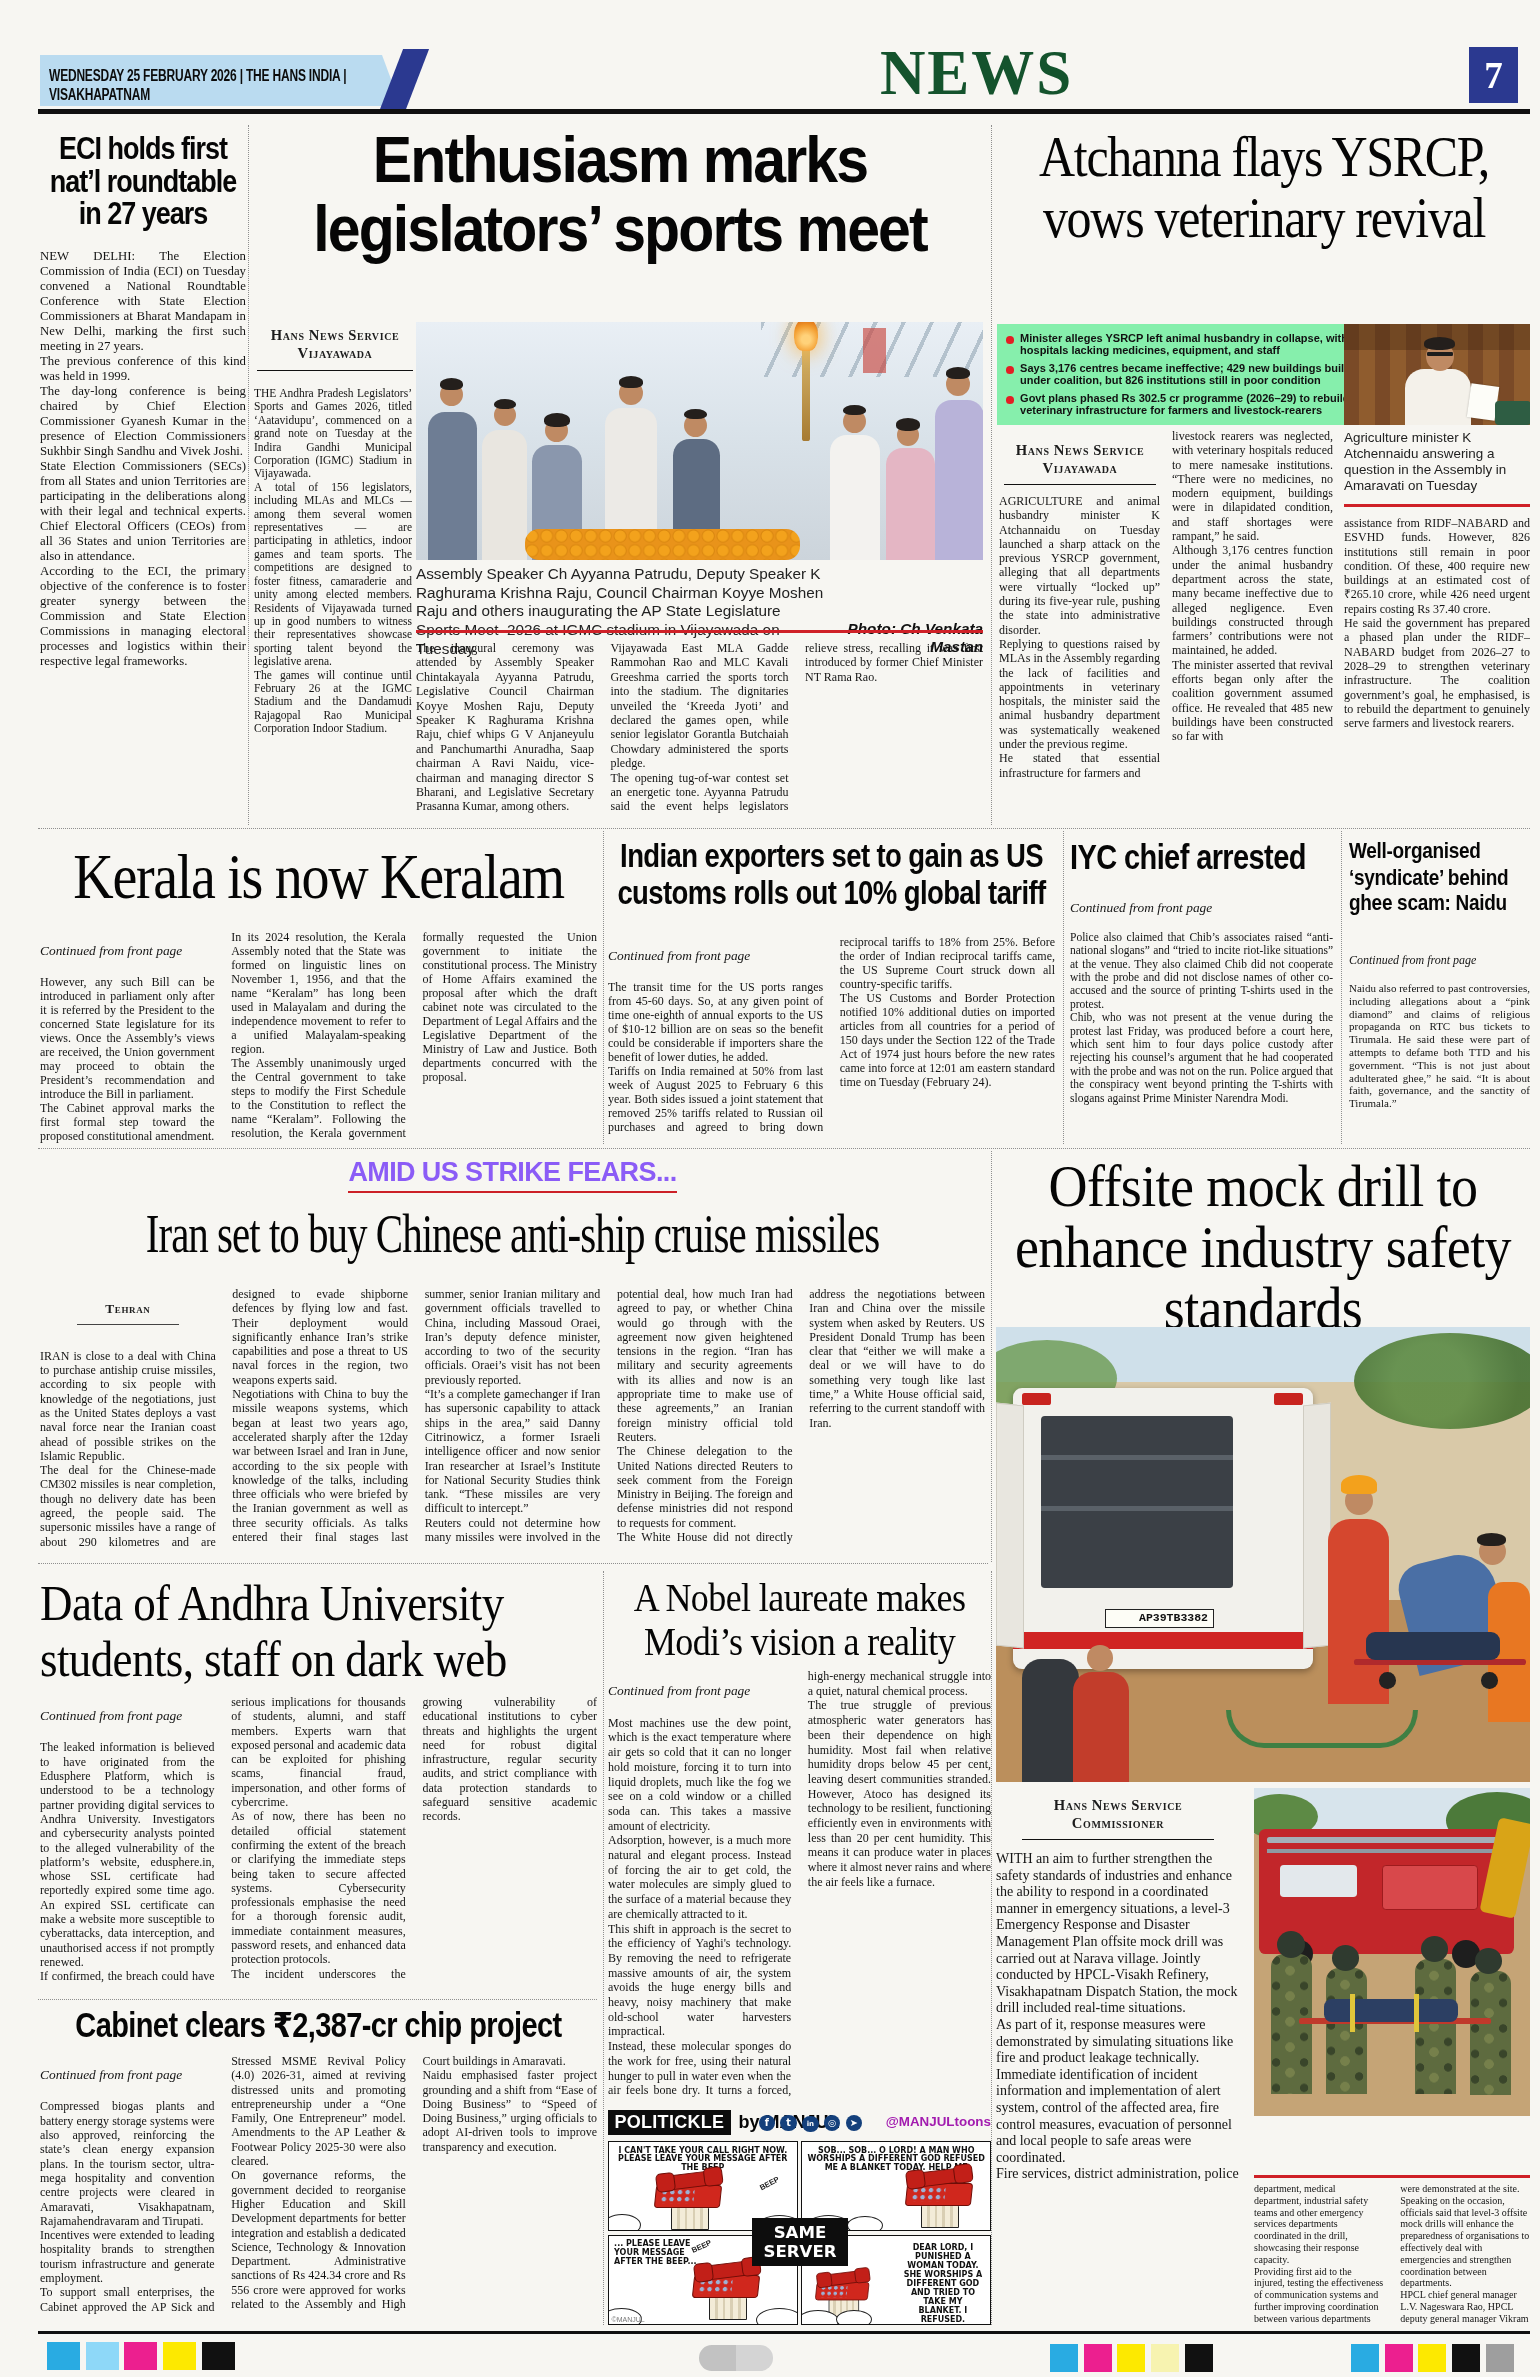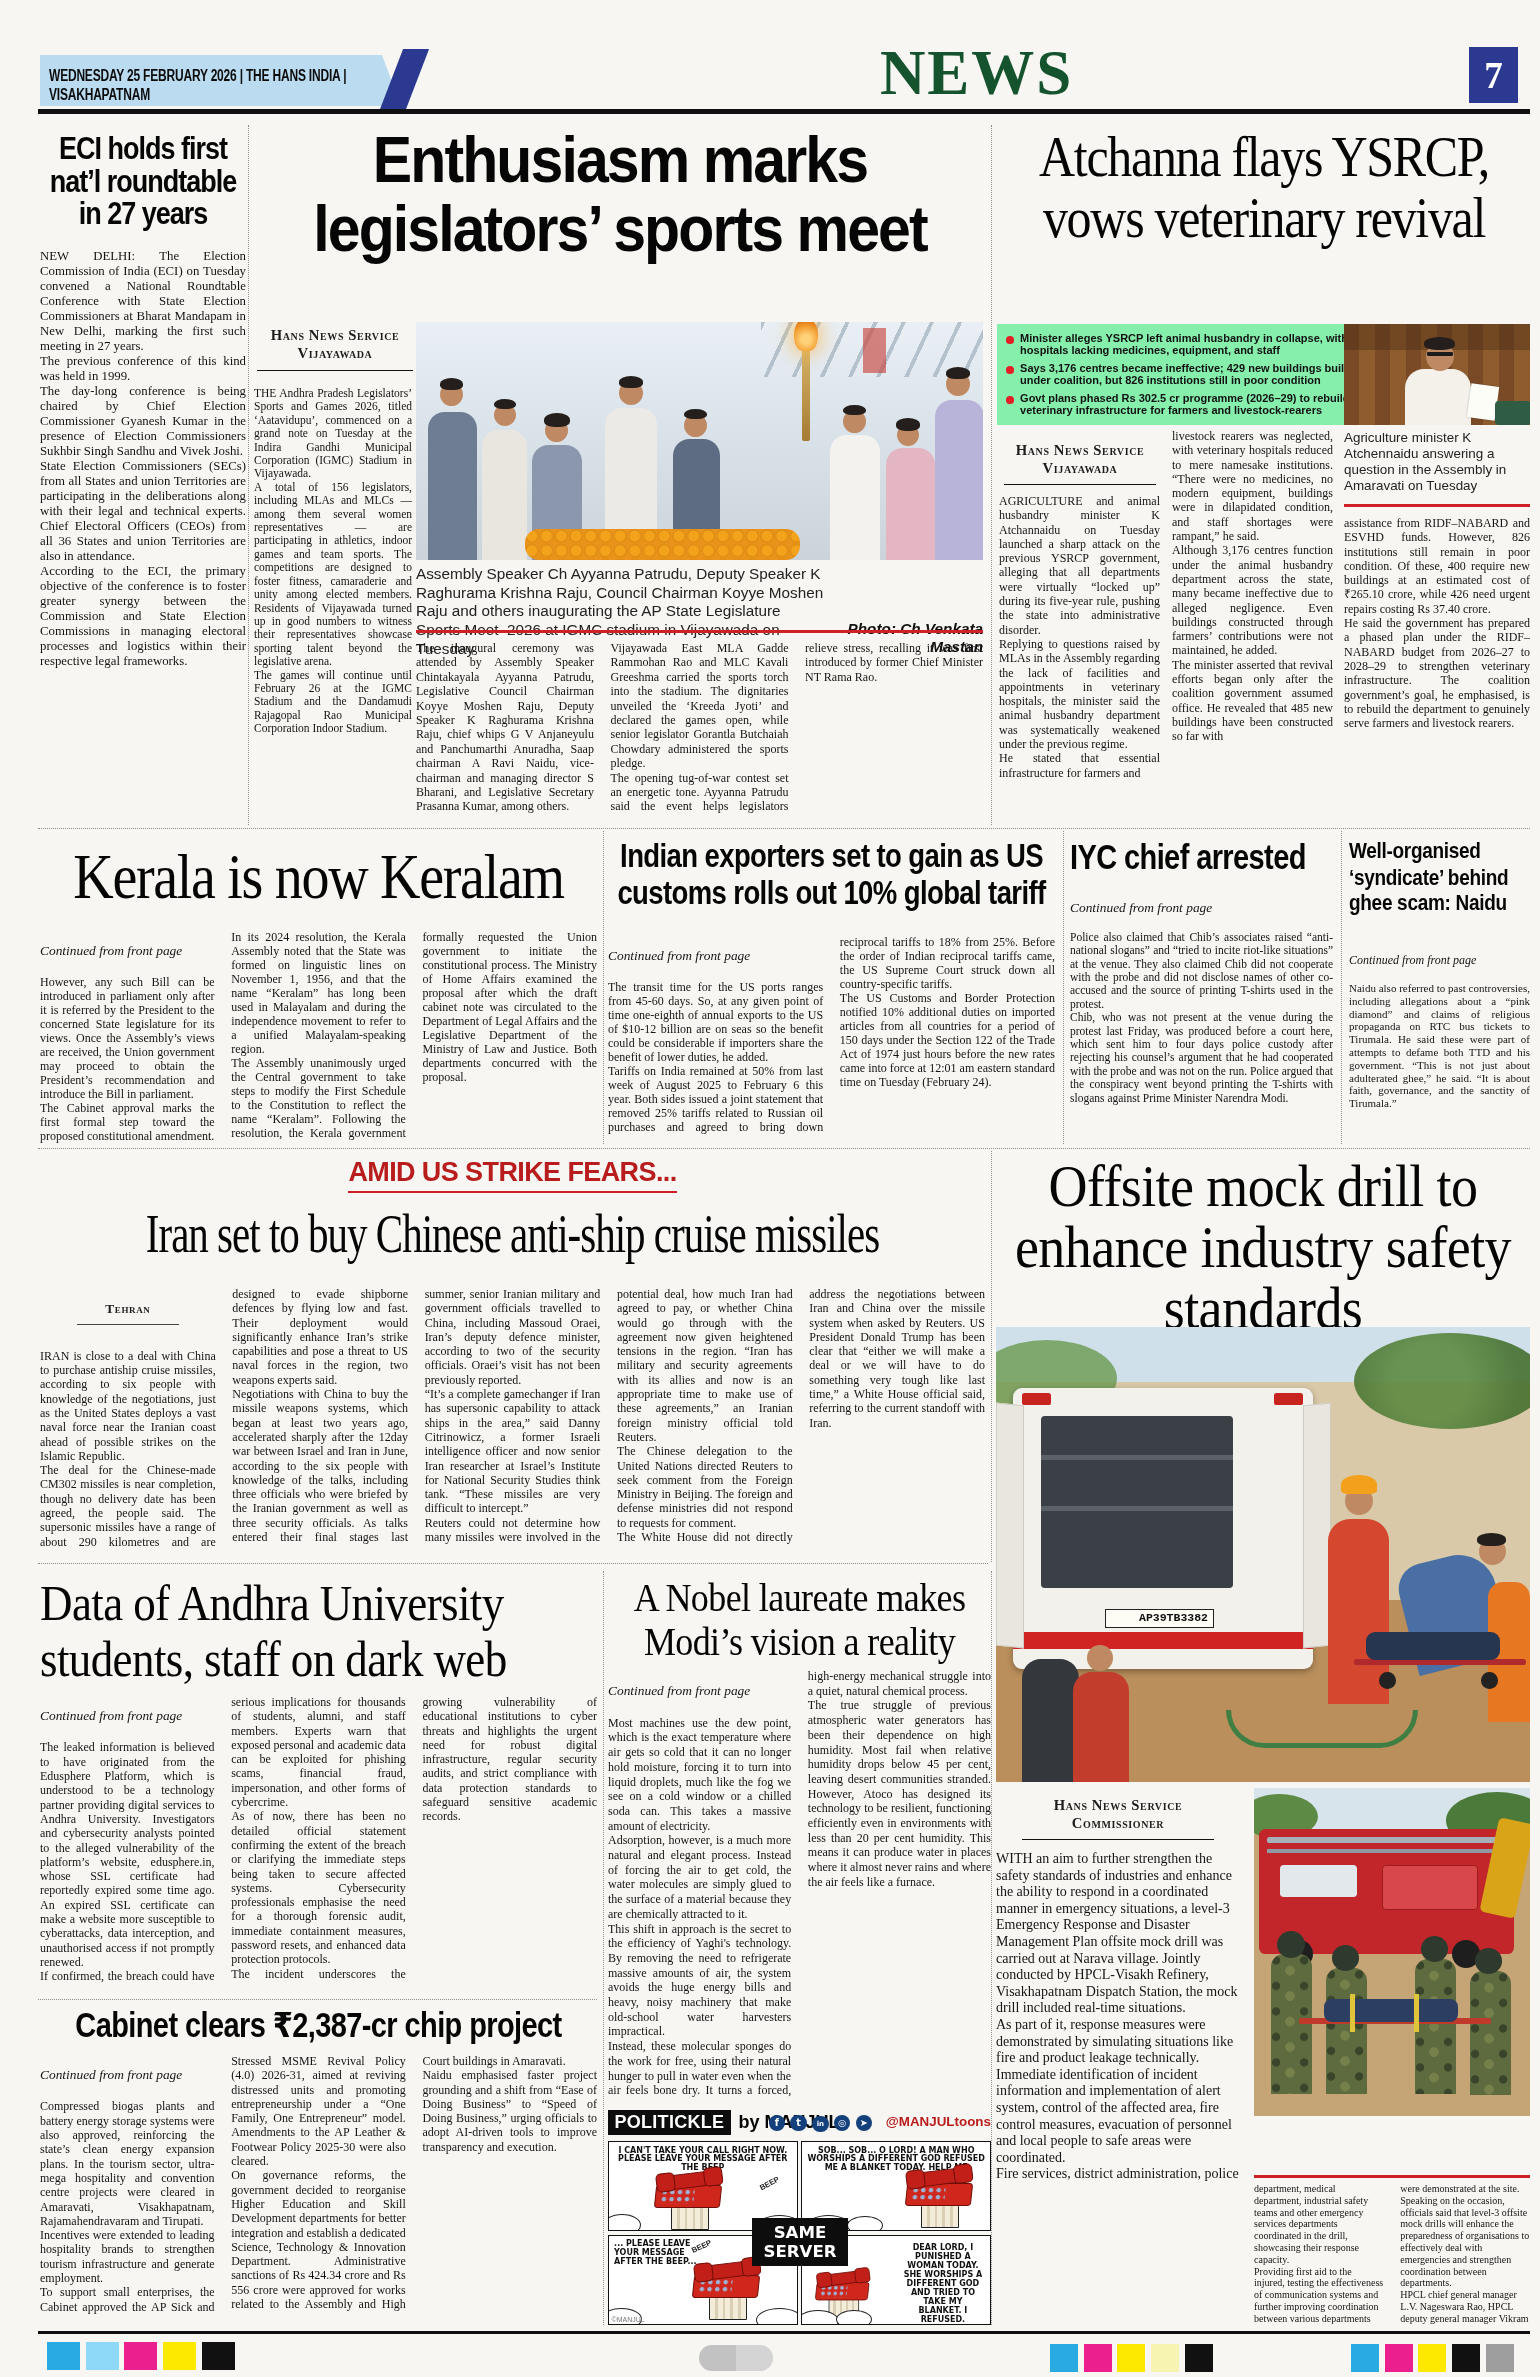--- a/index.html
+++ b/index.html
@@ -230,21 +230,21 @@
     <div class="abs body-text" style="left:1349px; top:941px; width:181px; height:202px; font-size:11px; line-height:12.8px;">
       <em class="cont" style="font-size:12px;">Continued from front page</em>
       <span>Naidu also referred to past controversies, including allegations about a “pink diamond” and claims of religious propaganda on RTC bus tickets to Tirumala. He said these were part of attempts to defame both TTD and his government. “This is not just about adulterated ghee,” he said. “It is about faith, governance, and the sanctity of Tirumala.”</span>
     </div>
   </section>
 
   <div class="abs doth" style="left:38px; top:1148px; width:1492px;"></div>
 
   <section>
     <div class="abs" style="left:40px; top:1157px; width:945px; text-align:center;">
-      <span class="hl-sans" style="display:inline-block; font-size:27px; color:#b91c1c; letter-spacing:-0.6px;
+      <span class="hl-sans" style="display:inline-block; font-size:27px; color:#8b5cf6; letter-spacing:-0.6px;
             border-bottom:2.6px solid #cc2027; padding-bottom:2.6px;">AMID US STRIKE FEARS...</span>
     </div>
     <h1 class="abs hl-serif sqY" style="left:40px; top:1201px; width:945px; text-align:center; font-size:41px;
         letter-spacing:-1px; white-space:nowrap; transform:scaleY(1.35);">Iran set to buy Chinese anti-ship cruise missiles</h1>
     <div class="abs body-text cols5" style="left:40px; top:1287px; width:945px; height:271px; font-size:12px; line-height:14.3px;">
       <span class="byline" style="display:block; font-size:13.4px; border-bottom:1.3px solid #444; width:102px;
             margin:0 auto 9px auto; padding-bottom:6.4px;">Tehran</span>
       <span>IRAN is close to a deal with China to purchase antiship cruise missiles, according to six people with knowledge of the negotiations, just as the United States deploys a vast naval force near the Iranian coast ahead of possible strikes on the Islamic Republic.
 The deal for the Chinese-made CM302 missiles is near completion, though no delivery date has been agreed, the people said. The supersonic missiles have a range of about 290 kilometres and are designed to evade shipborne defences by flying low and fast. Their deployment would significantly enhance Iran’s strike capabilities and pose a threat to US naval forces in the region, two weapons experts said.
 Negotiations with China to buy the missile weapons systems, which began at least two years ago, accelerated sharply after the 12day war between Israel and Iran in June, according to the six people with knowledge of the talks, including three officials who were briefed by the Iranian government as well as three security officials. As talks entered their final stages last summer, senior Iranian military and government officials travelled to China, including Massoud Oraei, Iran’s deputy defence minister, according to two of the security officials. Oraei’s visit has not been previously reported.
@@ -380,21 +380,21 @@
     <div class="abs" style="left:608px; top:2110px; width:383px; height:27px;">
       <span style="display:inline-block; background:#0d0d0d; color:#fff; font-family:'Liberation Sans',sans-serif;
             font-weight:bold; font-size:18px; padding:1.9px 6.4px; letter-spacing:0.3px;">POLITICKLE</span>
       <span class="hl-sans" style="font-size:18px; margin-left:5.1px;">by MANJUL</span>
       <span class="abs" style="right:0; top:3.8px;">
         <span class="icn">f</span>
         <span class="icn">t</span>
         <span class="icn" style="font-size:7px;">in</span>
         <span class="icn">◎</span>
         <span class="icn">➤</span>
-        <span class="hl-sans" style="font-size:13.4px; margin-left:11px; color:#b91c1c;">@MANJULtoons</span>
+        <span class="hl-sans" style="font-size:13.4px; margin-left:21px; color:#a21caf;">@MANJULtoons</span>
       </span>
     </div>
 
     <div class="abs" style="left:608px; top:2141px; width:383px; height:184px; display:grid;
          grid-template-columns:1fr 1fr; grid-template-rows:1fr 1fr; gap:3.8px;">
       <div class="panel">
         <div class="ptext">I CAN'T TAKE YOUR CALL RIGHT NOW. PLEASE LEAVE YOUR MESSAGE AFTER THE BEEP</div>
         <span class="abs hl-sans" style="right:16.6px; top:37px; font-size:7.7px; transform:rotate(-28deg); color:#222;">BEEP</span>
         <div class="phone" style="left:45px; bottom:0;">
           <div class="ped"></div>

